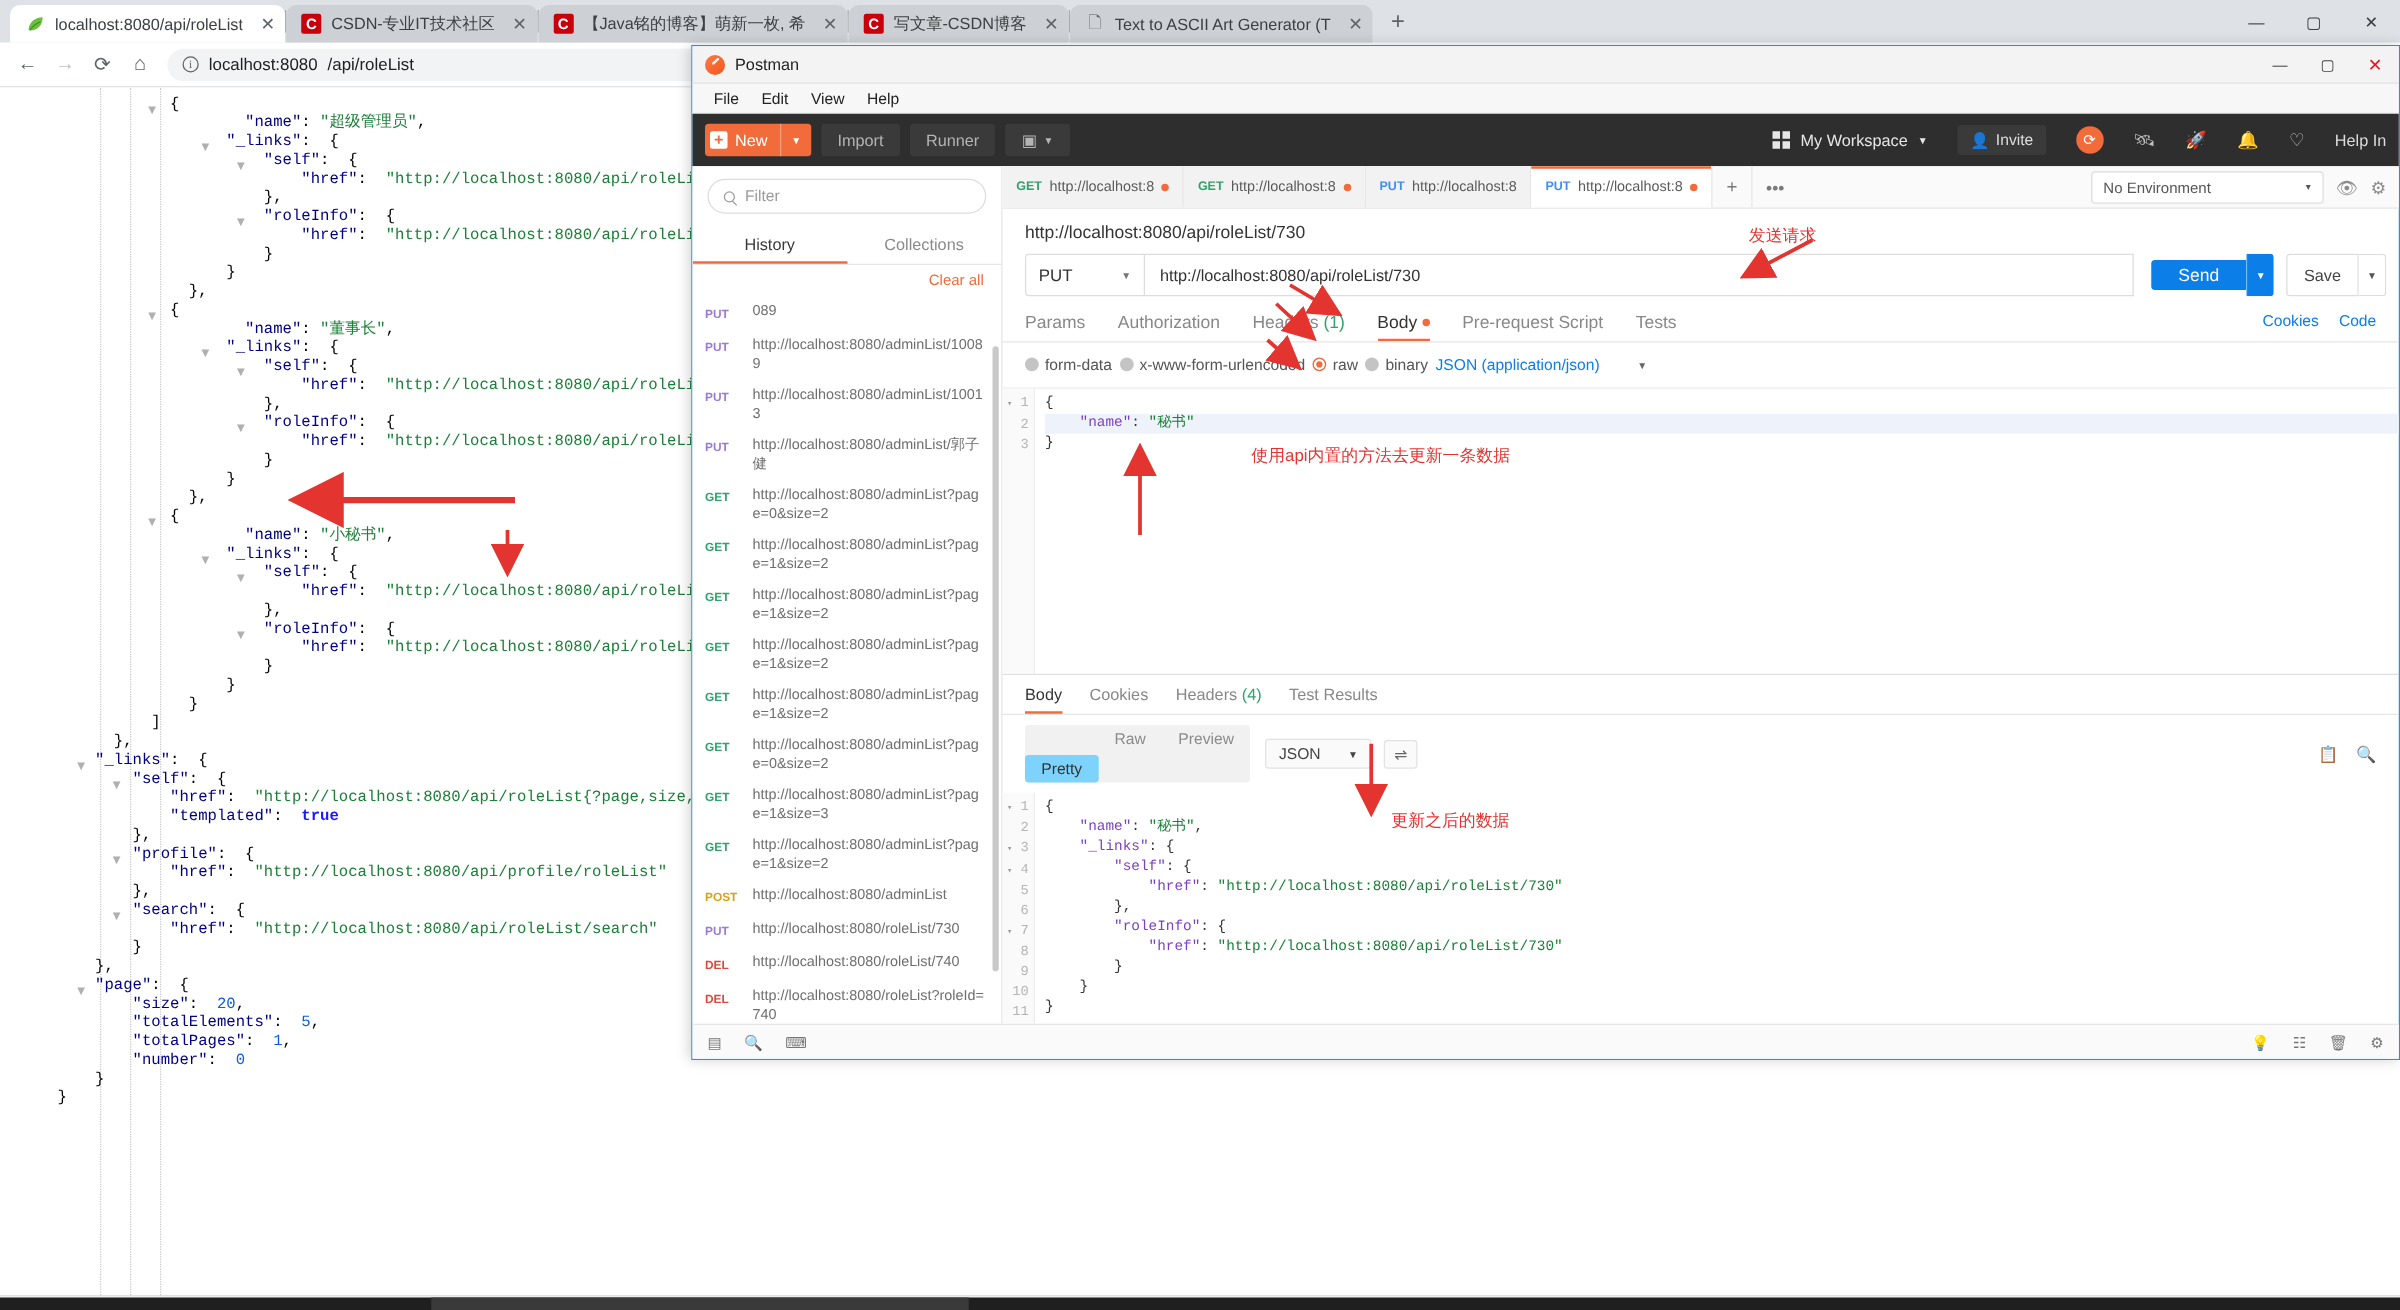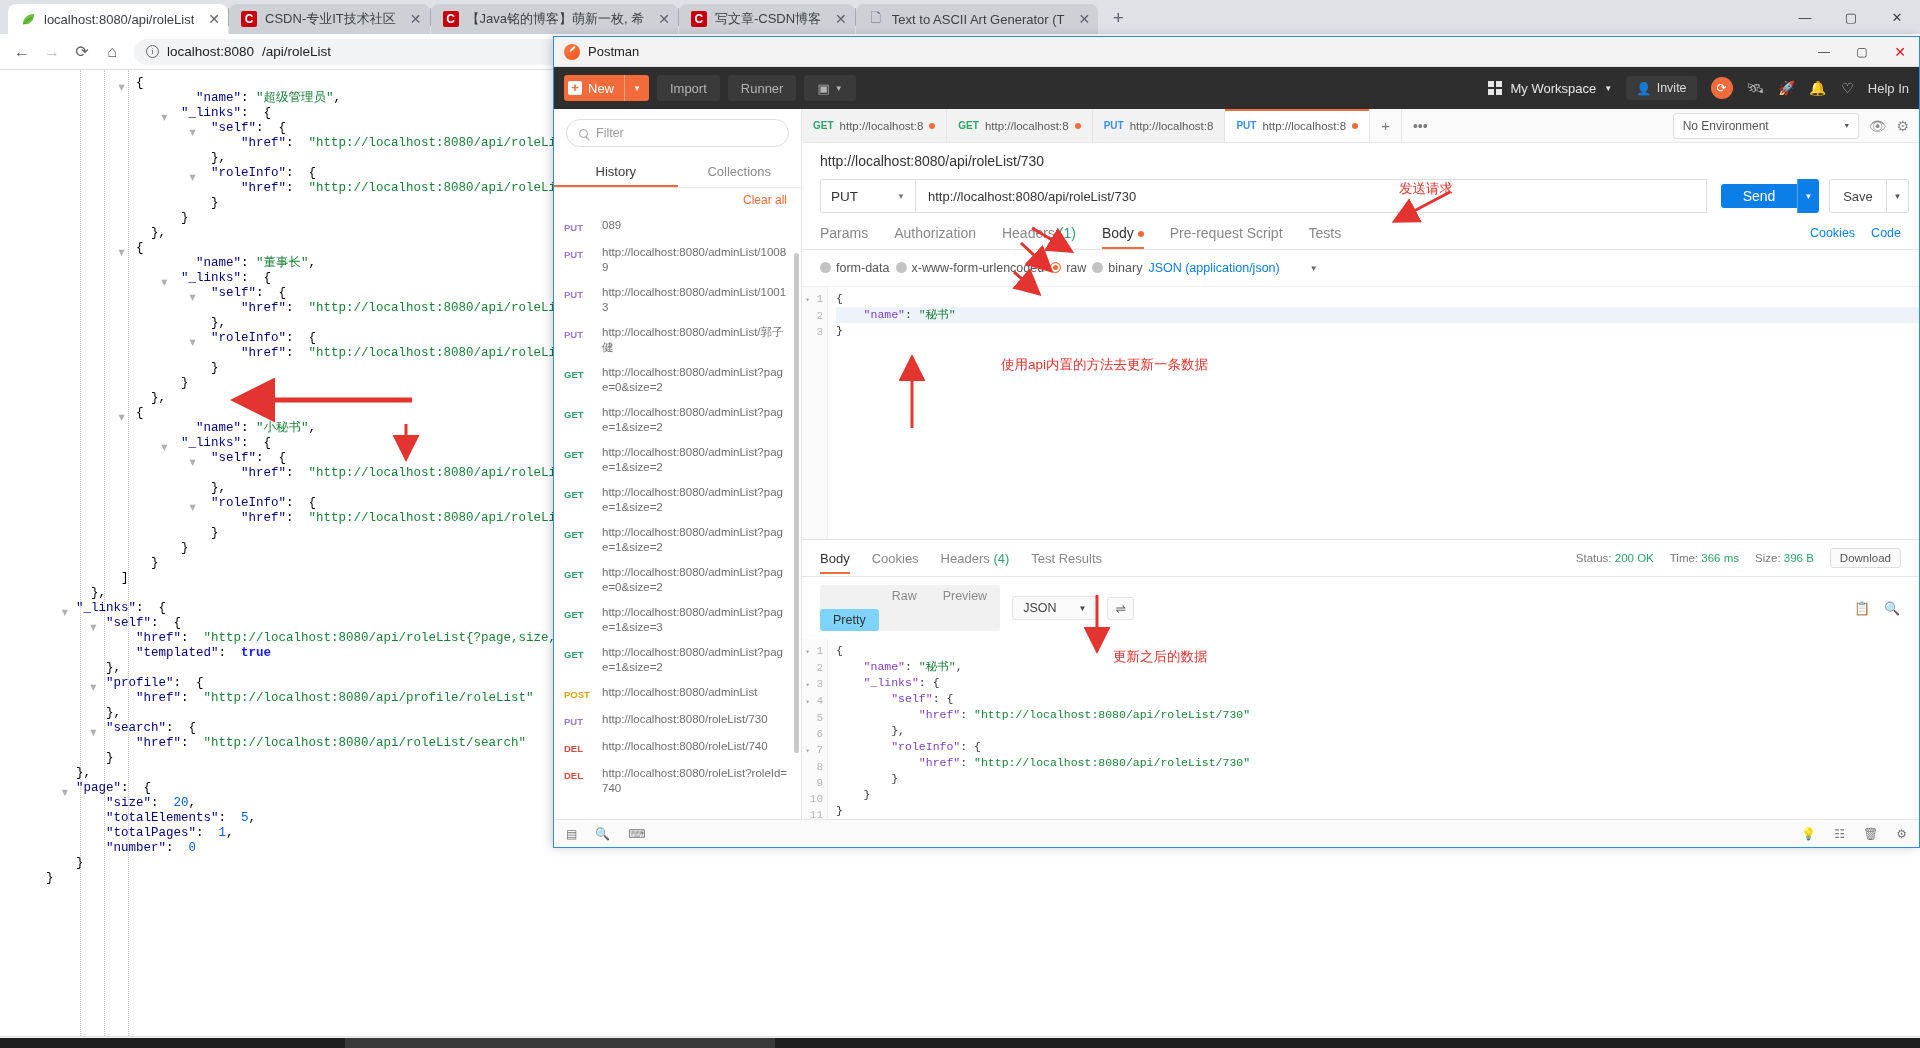--- a/index.html
+++ b/index.html
@@ -144,21 +144,21 @@
   .btn-new .lbl { padding: 0 10px 0 4px; display: flex; align-items: center; gap: 6px; }
   .plus-sq { width: 14px; height: 14px; background: #fff; color: #f26b3a;
     border-radius: 2px; font-size: 13px; line-height: 13px; text-align: center;
     font-weight: bold; }
   .btn-new .caret { border-left: 1px solid rgba(255,255,255,.35);
     padding: 0 8px; font-size: 8px; height: 100%; display: flex; align-items: center; }
   .btn-dark {
     background: #3a3a3a; color: #b4b4b4; height: 26px; border-radius: 3px;
     padding: 0 13px; display: flex; align-items: center; font-size: 13px;
   }
-  .pm-right { margin-left: auto; display: flex; align-items: center; gap: 14px; }
+  .pm-right { margin-left: auto; display: flex; align-items: center; gap: 24px; }
   .ws-btn { display: flex; align-items: center; gap: 8px; color: #e6e6e6; font-size: 13px; }
   .grid4 { display: grid; grid-template-columns: 6px 6px; grid-gap: 2px; }
   .grid4 i { width: 6px; height: 6px; background: #e6e6e6; display: block; }
   .invite-btn { background: #3a3a3a; color: #ddd; height: 24px; border-radius: 3px;
     padding: 0 10px; display: flex; align-items: center; gap: 5px; font-size: 12.5px; }
   .sync-circle { width: 22px; height: 22px; border-radius: 50%; background: #f26b3a;
     color: #fff; font-size: 12px; display: flex; align-items: center; justify-content: center; }
   .tb-ico { color: #bdbdbd; font-size: 14px; }
   .signin { color: #dcdcdc; font-size: 13px; }
 
@@ -380,20 +380,26 @@
   <div class="pm-titlebar">
     <span class="pm-logo"></span>
     <span class="pm-title">Postman</span>
     <div class="pm-wbtns">
       <div class="pm-wbtn">—</div>
       <div class="pm-wbtn">▢</div>
       <div class="pm-wbtn close">✕</div>
     </div>
   </div>
 
+  <div class="pm-menubar">
+    <div class="pm-menu-item">File</div>
+    <div class="pm-menu-item">Edit</div>
+    <div class="pm-menu-item">View</div>
+    <div class="pm-menu-item">Help</div>
+  </div>
 
   <div class="pm-toolbar">
     <div class="btn-new">
       <span class="lbl">
           <span class="plus-sq">+</span>
           <span>New</span>
         </span>
       <span class="caret">▼</span>
     </div>
     <div class="btn-dark">Import</div>
@@ -587,26 +593,20 @@
           </div>
         <div class="code-area" id="req-code"><div>{</div><div class="hl">    <span class="ckey">"name"</span>: <span class="cstr">"秘书"</span></div><div>}</div></div>
       </div>
 
       <div class="resp-pane">
         <div class="resp-tabbar" id="resp-tabbar">
             <div class="rtb active"><span>Body</span></div>
             <div class="rtb"><span>Cookies</span></div>
             <div class="rtb"><span>Headers</span> <span class="cnt">(4)</span></div>
             <div class="rtb"><span>Test Results</span></div>
-            <div class="resp-meta">
-              <span>Status: <span class="meta-val">200 OK</span></span>
-              <span>Time: <span class="meta-val">366 ms</span></span>
-              <span>Size: <span class="meta-val">396 B</span></span>
-              <span class="dl-btn">Download</span>
-            </div>
           </div>
         <div class="resp-ctrl">
           <div class="seg" id="view-modes">
               <span class="active">Pretty</span>
               <span class="">Raw</span>
               <span class="">Preview</span>
             </div>
           <div class="json-dd">
             <span>JSON</span>
             <span style="font-size:8px">▼</span>

